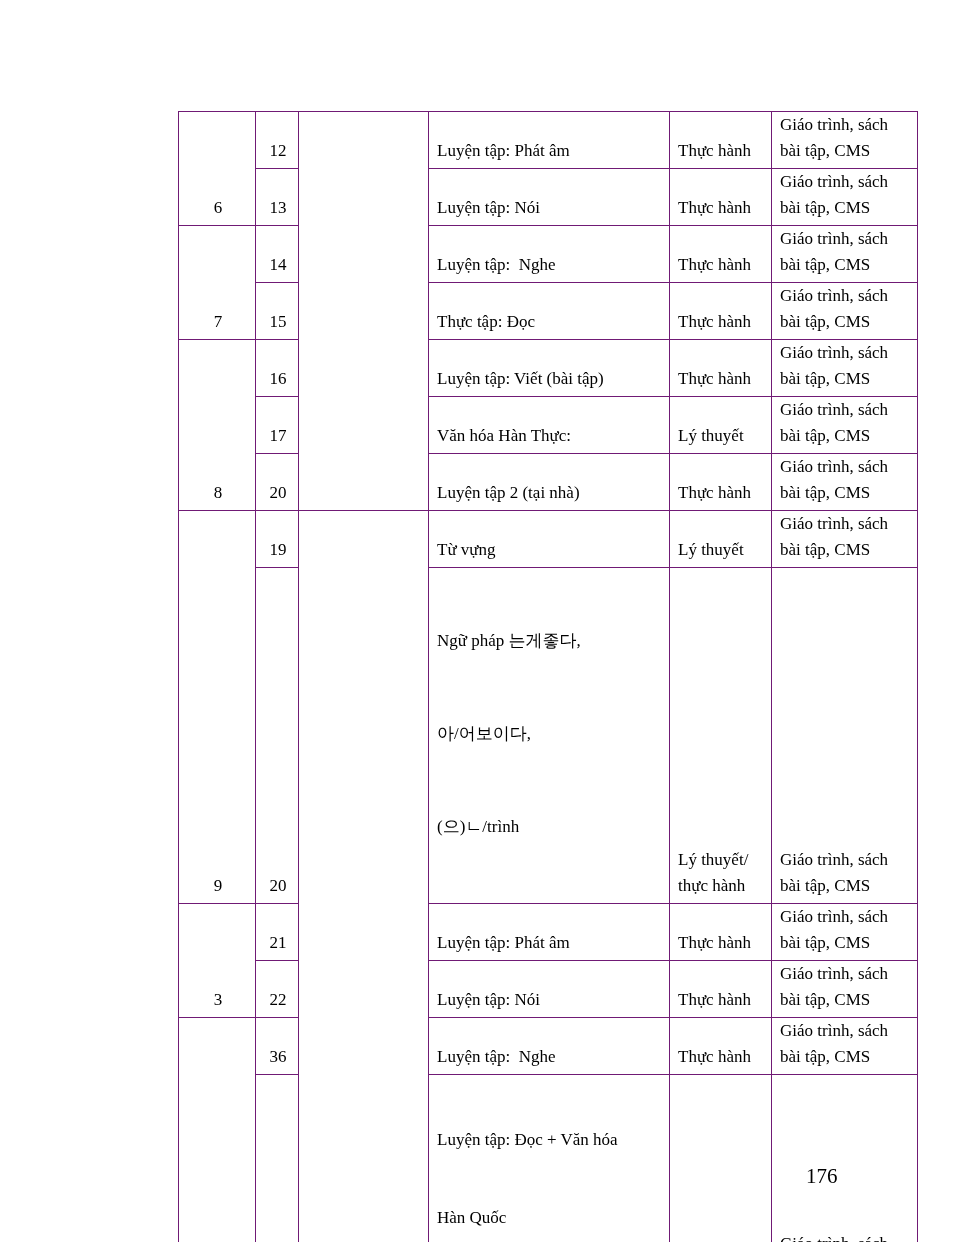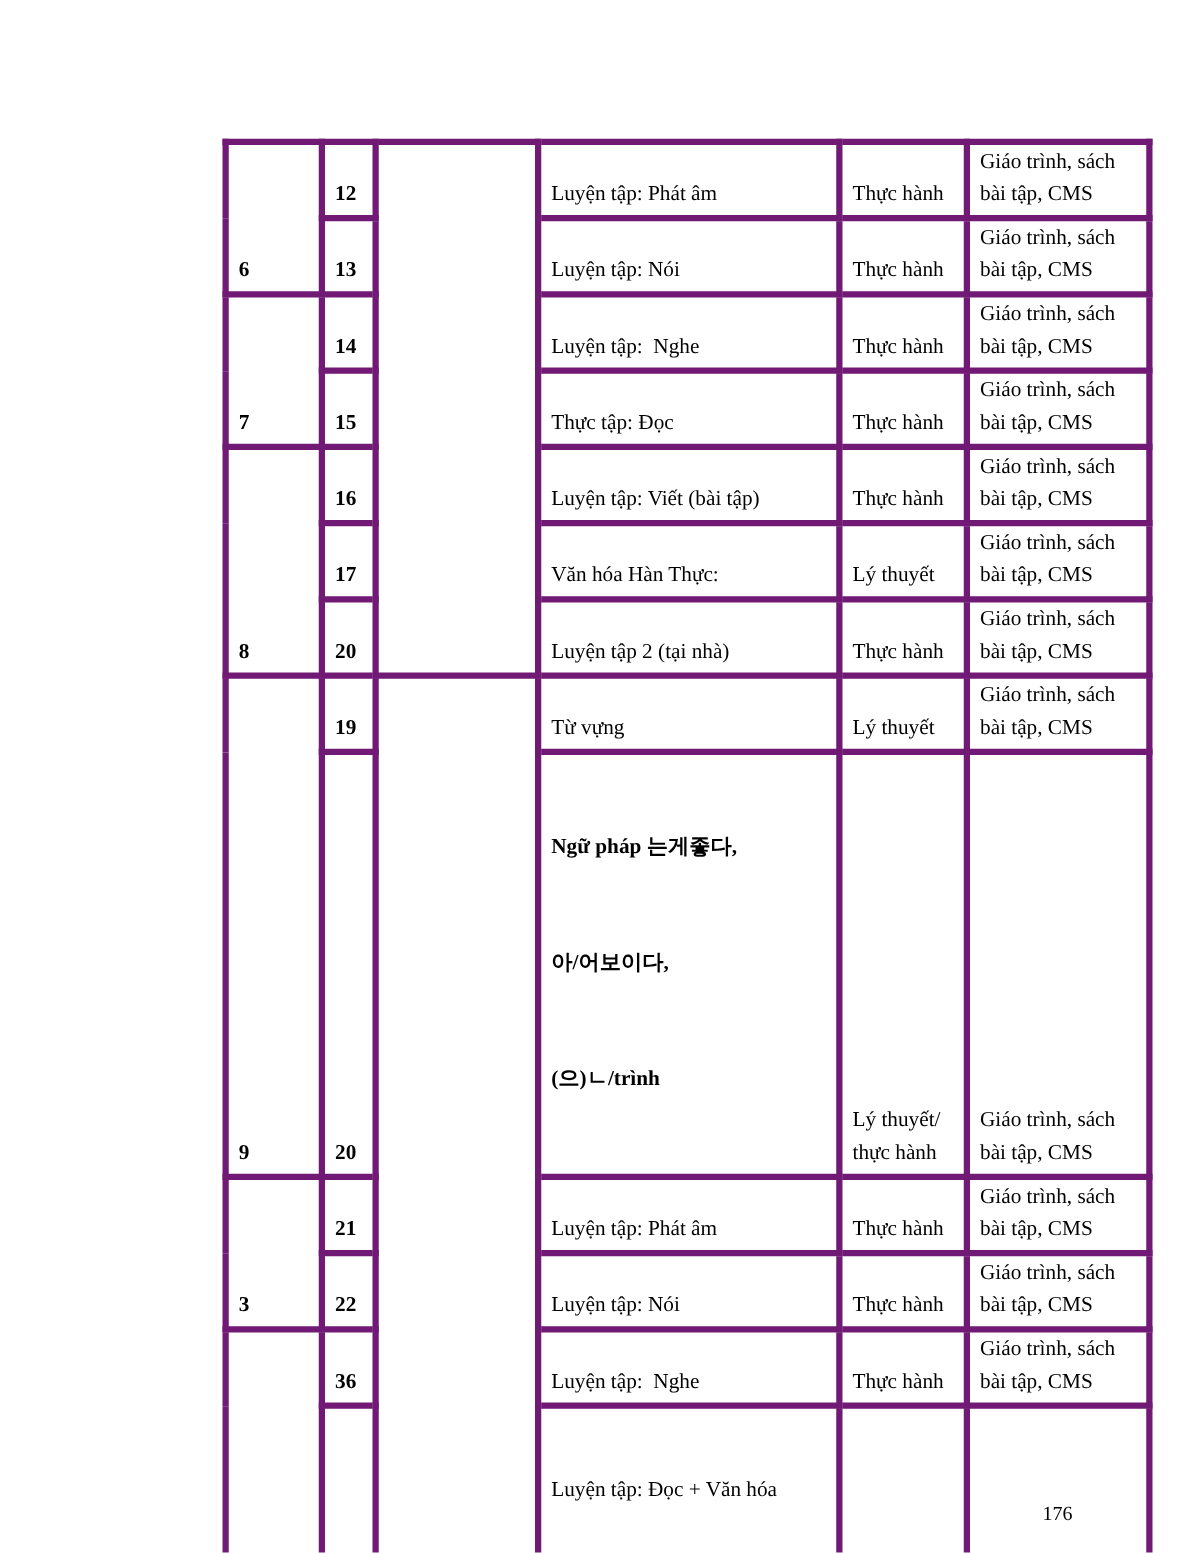--- a/index.html
+++ b/index.html
@@ -16,43 +16,43 @@
     color: #000000;
   }
   table.syllabus {
     position: absolute;
     left: 178px; top: 111px;
     border-collapse: collapse;
     table-layout: fixed;
     width: 739px;
   }
   table.syllabus td {
-    border: 5px solid #701a75;
+    border: 1px solid #701a75;
     font-size: 17px;
     line-height: 26px;
     vertical-align: bottom;
     padding: 0 6px 4px 8px;
     overflow: hidden;
     word-wrap: break-word;
   }
   td.center {
+    text-align: center;
     vertical-align: middle;
     padding: 0 2px;
-    font-weight: bold;
   }
   td.ct { border-top: none; }
   td.content { white-space: pre-wrap; }
   td.lines3 { padding-bottom: 0; }
-  td.lines3 div { line-height: 41px; font-weight: bold; }
+  td.lines3 div { line-height: 41px; }
   .pagenum {
     position: absolute;
-    left: 806px; top: 1199px;
+    left: 806px; top: 1163px;
     width: 52px;
-    text-align: right;
-    font-size: 16px;
+    text-align: left;
+    font-size: 21px;
     line-height: 26px;
   }
 </style>
 </head>
 <body>
 
 <div class="page">
 
   <table class="syllabus">
     <colgroup>

